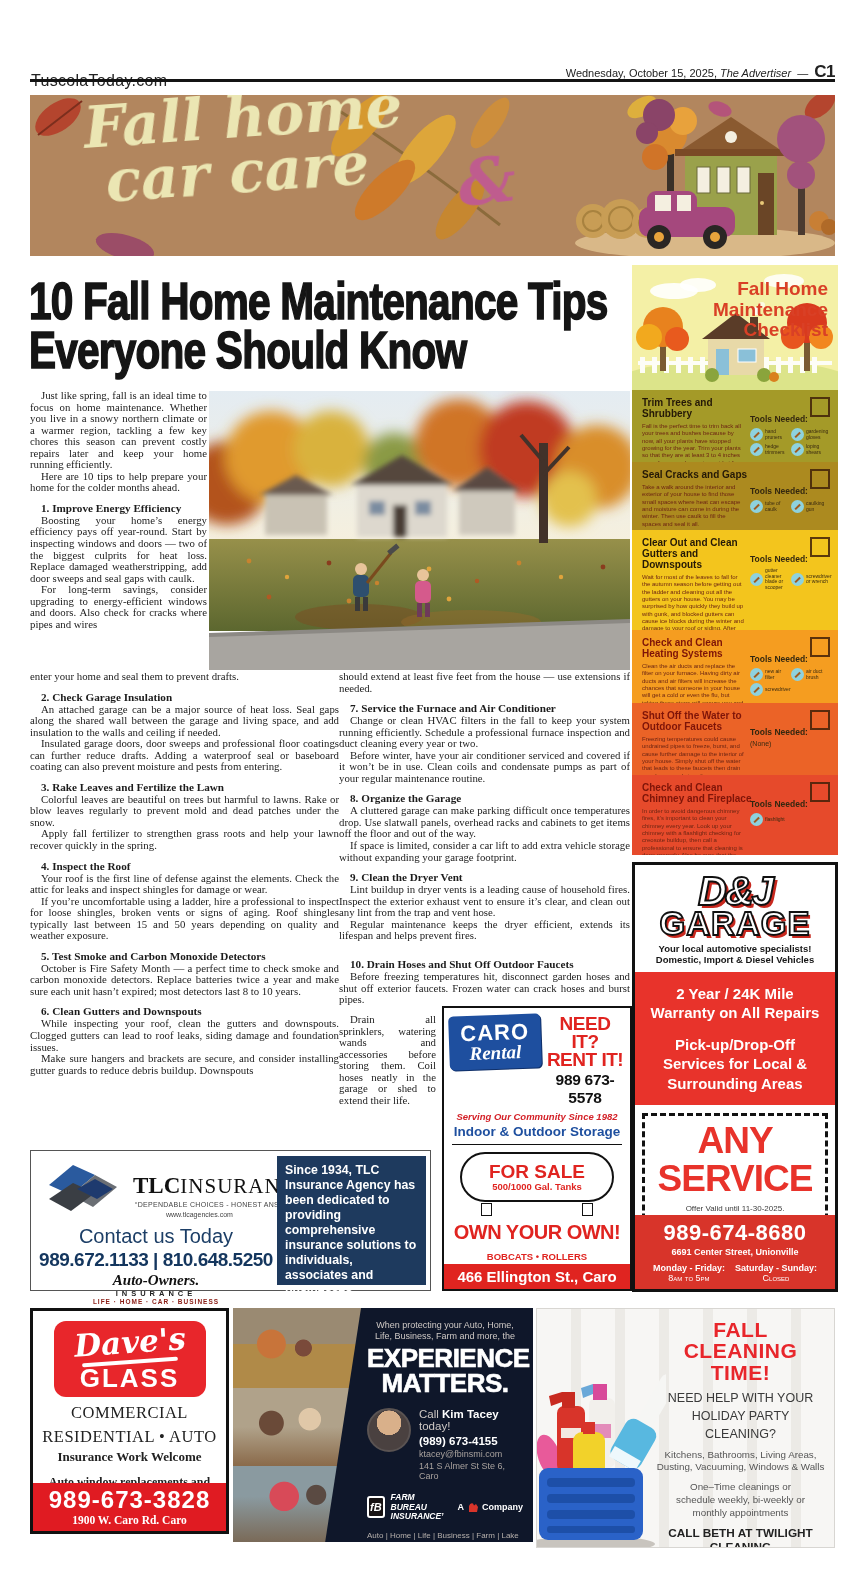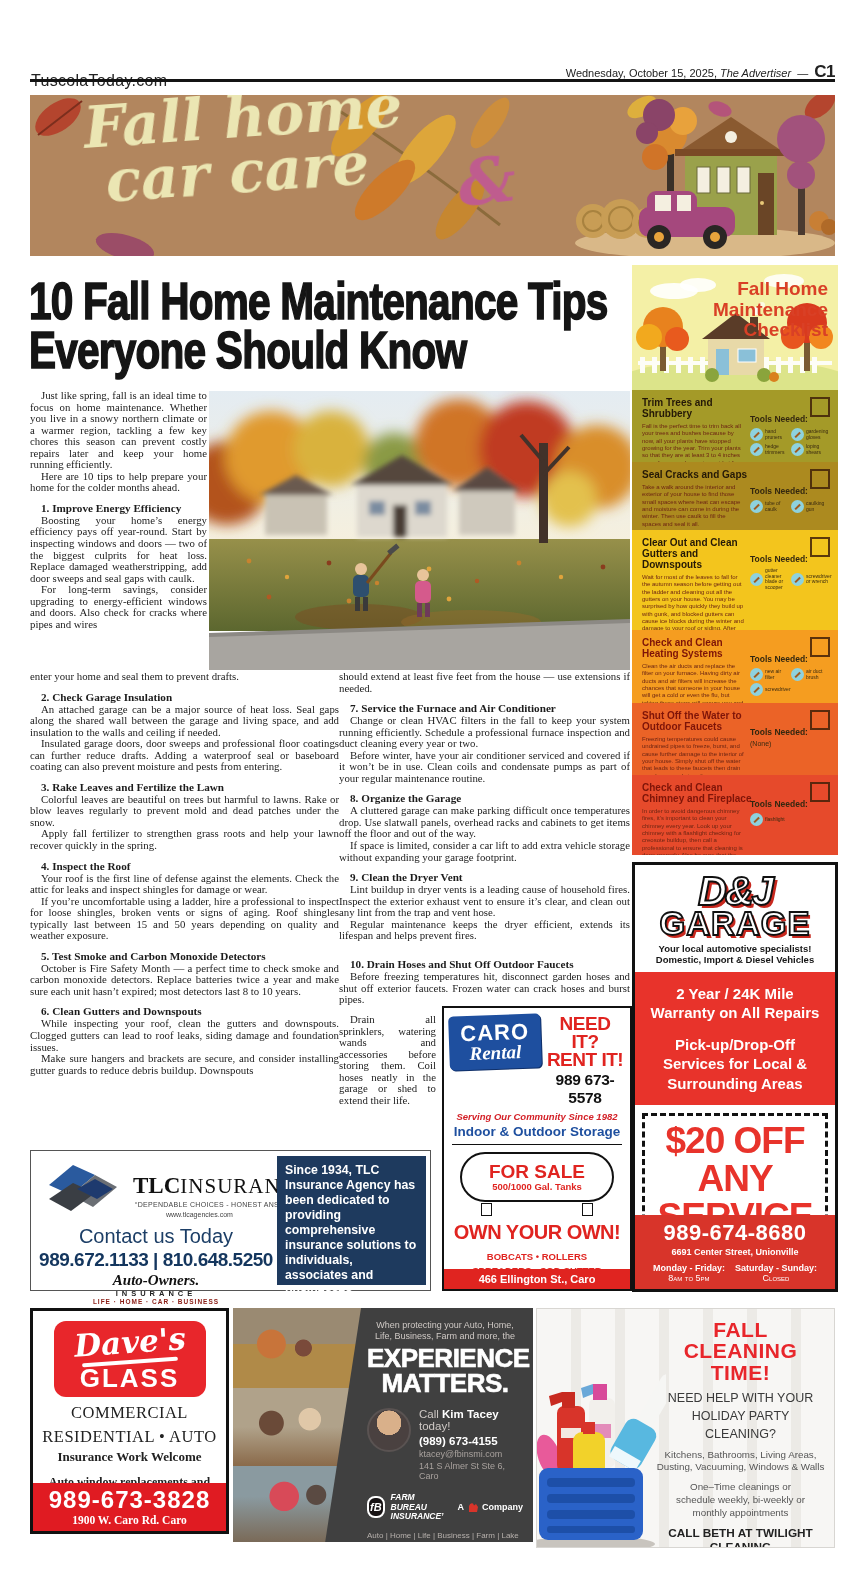--- a/index.html
+++ b/index.html
@@ -98,21 +98,21 @@
         padding-bottom:5px;margin-left:8px;margin-right:8px;}
   .tank{margin:7px auto 0;width:150px;height:46px;border:2px solid #111;border-radius:25px;
         display:flex;flex-direction:column;justify-content:center;}
   .tank-fs{color:#e02420;font-weight:bold;font-size:19px;line-height:1;}
   .tank-sz{color:#e02420;font-weight:bold;font-size:9.5px;}
   .tank-legs{display:flex;justify-content:space-between;width:112px;margin:1px auto 0;}
   .tank-legs span{width:9px;height:11px;border:1.5px solid #111;display:block;}
   .caro-own{color:#e02420;font-weight:bold;font-size:20px;margin-top:5px;letter-spacing:-.5px;}
   .caro-items{margin-top:6px;color:#e02420;font-weight:bold;font-size:9.5px;line-height:1.5;}
   .caro-addr{position:absolute;left:0;right:0;bottom:0;background:#e02420;color:#fff;
-        font-weight:bold;font-size:11px;padding:4px 0;}
+        font-weight:bold;font-size:15px;padding:4px 0;}
 
   
   .tlc{position:absolute;left:30px;top:1150px;width:401px;height:141px;border:1px solid #555;
        box-sizing:border-box;background:#fff;}
   .tlc-logo{position:absolute;left:8px;top:8px;}
   .tlc-brand{position:absolute;left:102px;top:22px;font-family:"Liberation Serif",serif;color:#111;}
   .tlc-brand .b1{font-weight:bold;font-size:23px;}
   .tlc-brand .b2{font-size:21px;letter-spacing:1px;}
   .tlc-agency{position:absolute;left:300px;top:10px;font-size:6.5px;color:#333;letter-spacing:.5px;}
   .tlc-slogan{position:absolute;left:104px;top:50px;font-size:7px;color:#444;letter-spacing:.3px;}
@@ -136,37 +136,37 @@
         line-height:.95;transform:rotate(-4deg);}
   .daves-swoosh{width:96px;height:4px;background:#fff;margin:2px auto 3px;border-radius:2px;transform:rotate(-4deg);}
   .daves-glass{font-weight:bold;font-size:26px;letter-spacing:2px;line-height:.9;}
   .daves-l1{font-family:"Liberation Serif",serif;font-size:16.5px;color:#222;letter-spacing:.5px;margin-top:4px;}
   .daves-l3{font-family:"Liberation Serif",serif;font-weight:bold;font-size:13px;color:#222;margin-top:2px;}
   .daves-l4{font-family:"Liberation Serif",serif;font-weight:bold;font-size:12px;color:#222;margin-top:10px;line-height:1.25;padding:0 14px;}
   .daves-foot{position:absolute;left:0;right:0;bottom:0;background:#e01b22;color:#fff;padding:3px 0 5px;}
   .daves-phone{font-weight:bold;font-size:24px;letter-spacing:1px;}
   .daves-addr{font-family:"Liberation Serif",serif;font-weight:bold;font-size:11.5px;margin-top:0px;}
 
-  .fbad{position:absolute;left:233px;top:1308px;width:300px;height:234px;background:#404040;overflow:hidden;}
+  .fbad{position:absolute;left:233px;top:1308px;width:300px;height:234px;background:#0f172a;overflow:hidden;}
   .fb-photos{position:absolute;left:0;top:0;width:128px;height:234px;
         clip-path:polygon(0 0,100% 0,72% 100%,0 100%);}
   .fb-ph{position:absolute;left:0;width:128px;}
   .fb-text{position:absolute;left:122px;top:0;right:0;bottom:0;padding:12px 10px 0 12px;color:#cfc9c5;}
   .fb-intro{font-size:9px;line-height:1.25;text-align:center;}
   .fb-big{color:#fff;font-weight:bold;font-size:26px;line-height:.98;letter-spacing:-.5px;text-align:center;margin-top:3px;-webkit-text-stroke:.6px #fff;}
   .fb-call-row{display:flex;margin-top:12px;align-items:flex-start;}
   .fb-avatar{flex:0 0 40px;width:40px;height:40px;border-radius:50%;border:2px solid #5a5352;
         background:radial-gradient(circle at 50% 32%,#d9b08a 0 36%,#4a4140 37%);}
   .fb-call-txt{padding-left:8px;text-align:left;}
   .fb-call{font-size:11.5px;}
   .fb-call .agent{color:#fff;font-weight:bold;}
   .fb-phone{color:#fff;font-weight:bold;font-size:11.5px;margin-top:3px;}
   .fb-email,.fb-addr{font-size:9px;color:#a8a19d;margin-top:2px;}
   .fb-logo-row{display:flex;align-items:center;margin-top:12px;gap:6px;}
-  .fb-mark{width:26px;height:18px;border:2px solid #fff;border-radius:8px;color:#fff;
+  .fb-mark{width:26px;height:18px;border:2px solid #fff;border-radius:3px;color:#fff;
         font-style:italic;font-weight:bold;font-size:11px;display:flex;align-items:center;justify-content:center;background:#171314;}
   .fb-brand{color:#fff;font-style:italic;font-weight:bold;font-size:8.5px;line-height:1.1;text-align:left;}
   .fb-company{display:flex;align-items:center;gap:3px;color:#fff;font-weight:bold;font-size:9px;margin-left:8px;}
   .fb-services{font-size:8px;color:#b5afab;margin-top:10px;text-align:left;}
 
   .twad{position:absolute;left:536px;top:1308px;width:299px;height:240px;border:1px solid #d8d6d2;
         box-sizing:border-box;overflow:hidden;text-align:center;
         background:repeating-linear-gradient(90deg,#f7f6f4 0 34px,#eceae6 34px 44px);padding-left:48px;}
   .tw-art{position:absolute;left:-6px;bottom:-4px;}
   .tw-text{position:absolute;left:118px;top:10px;right:8px;}
@@ -601,21 +601,20 @@
       <span class="dj-d">D&amp;J</span>
       <span class="dj-g">GARAGE</span>
     </div>
     <div class="dj-tag1">Your local automotive specialists!</div>
     <div class="dj-tag2">Domestic, Import &amp; Diesel Vehicles</div>
     <div class="dj-red">
       <div>2 Year / 24K Mile Warranty on All Repairs</div>
       <div class="o2">Pick-up/Drop-Off Services for Local &amp; Surrounding Areas</div>
     </div>
     <div class="dj-coupon">
-      <div class="dj-c1">$20 OFF</div>
       <div class="dj-c1">ANY</div>
       <div class="dj-c1">SERVICE</div>
       <div class="dj-fine">
         <div>Offer Valid until 11-30-2025.</div>
         <div>Must present Coupon.</div>
         <div>Not valid with other offers.</div>
       </div>
     </div>
     <div class="dj-foot">
       <div class="dj-phone">989-674-8680</div>

